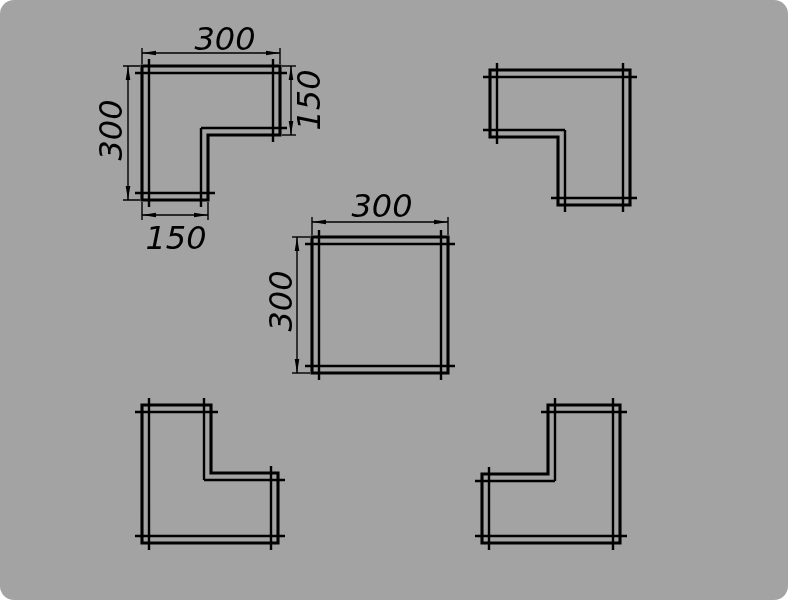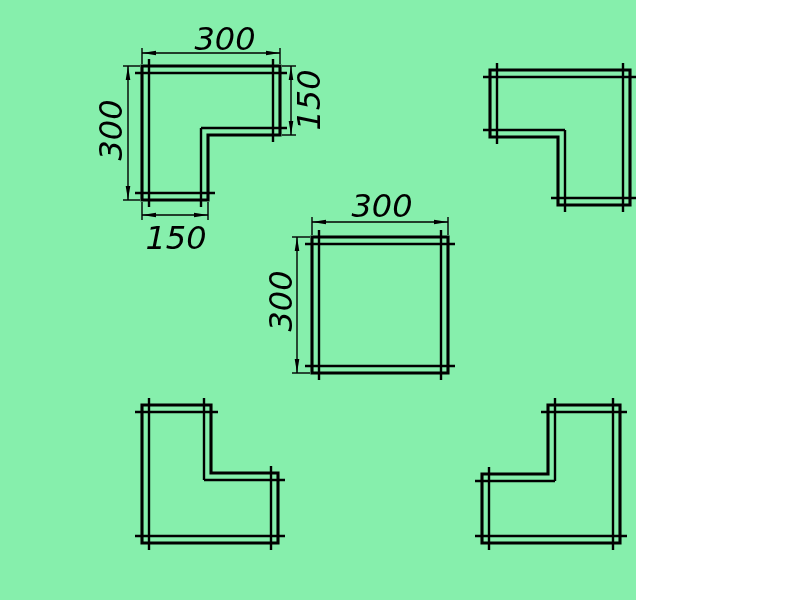--- a/index.html
+++ b/index.html
@@ -2,24 +2,25 @@
 <html><head>
 <meta charset="utf-8">
 <style>
   html, body {
     margin: 0;
     padding: 0;
     background: #ffffff;
   }
   .stage {
     position: relative;
-    width: 636px;
+    width: 788px;
     height: 600px;
-    background: #86efac;
+    background: #a3a3a3;
     overflow: hidden;
+    border-radius: 14px;
   }
   svg text {
     font-family: "DejaVu Sans", sans-serif;
     font-style: italic;
     font-size: 32px;
     fill: #000000;
   }
 </style>
 </head>
 <body>

